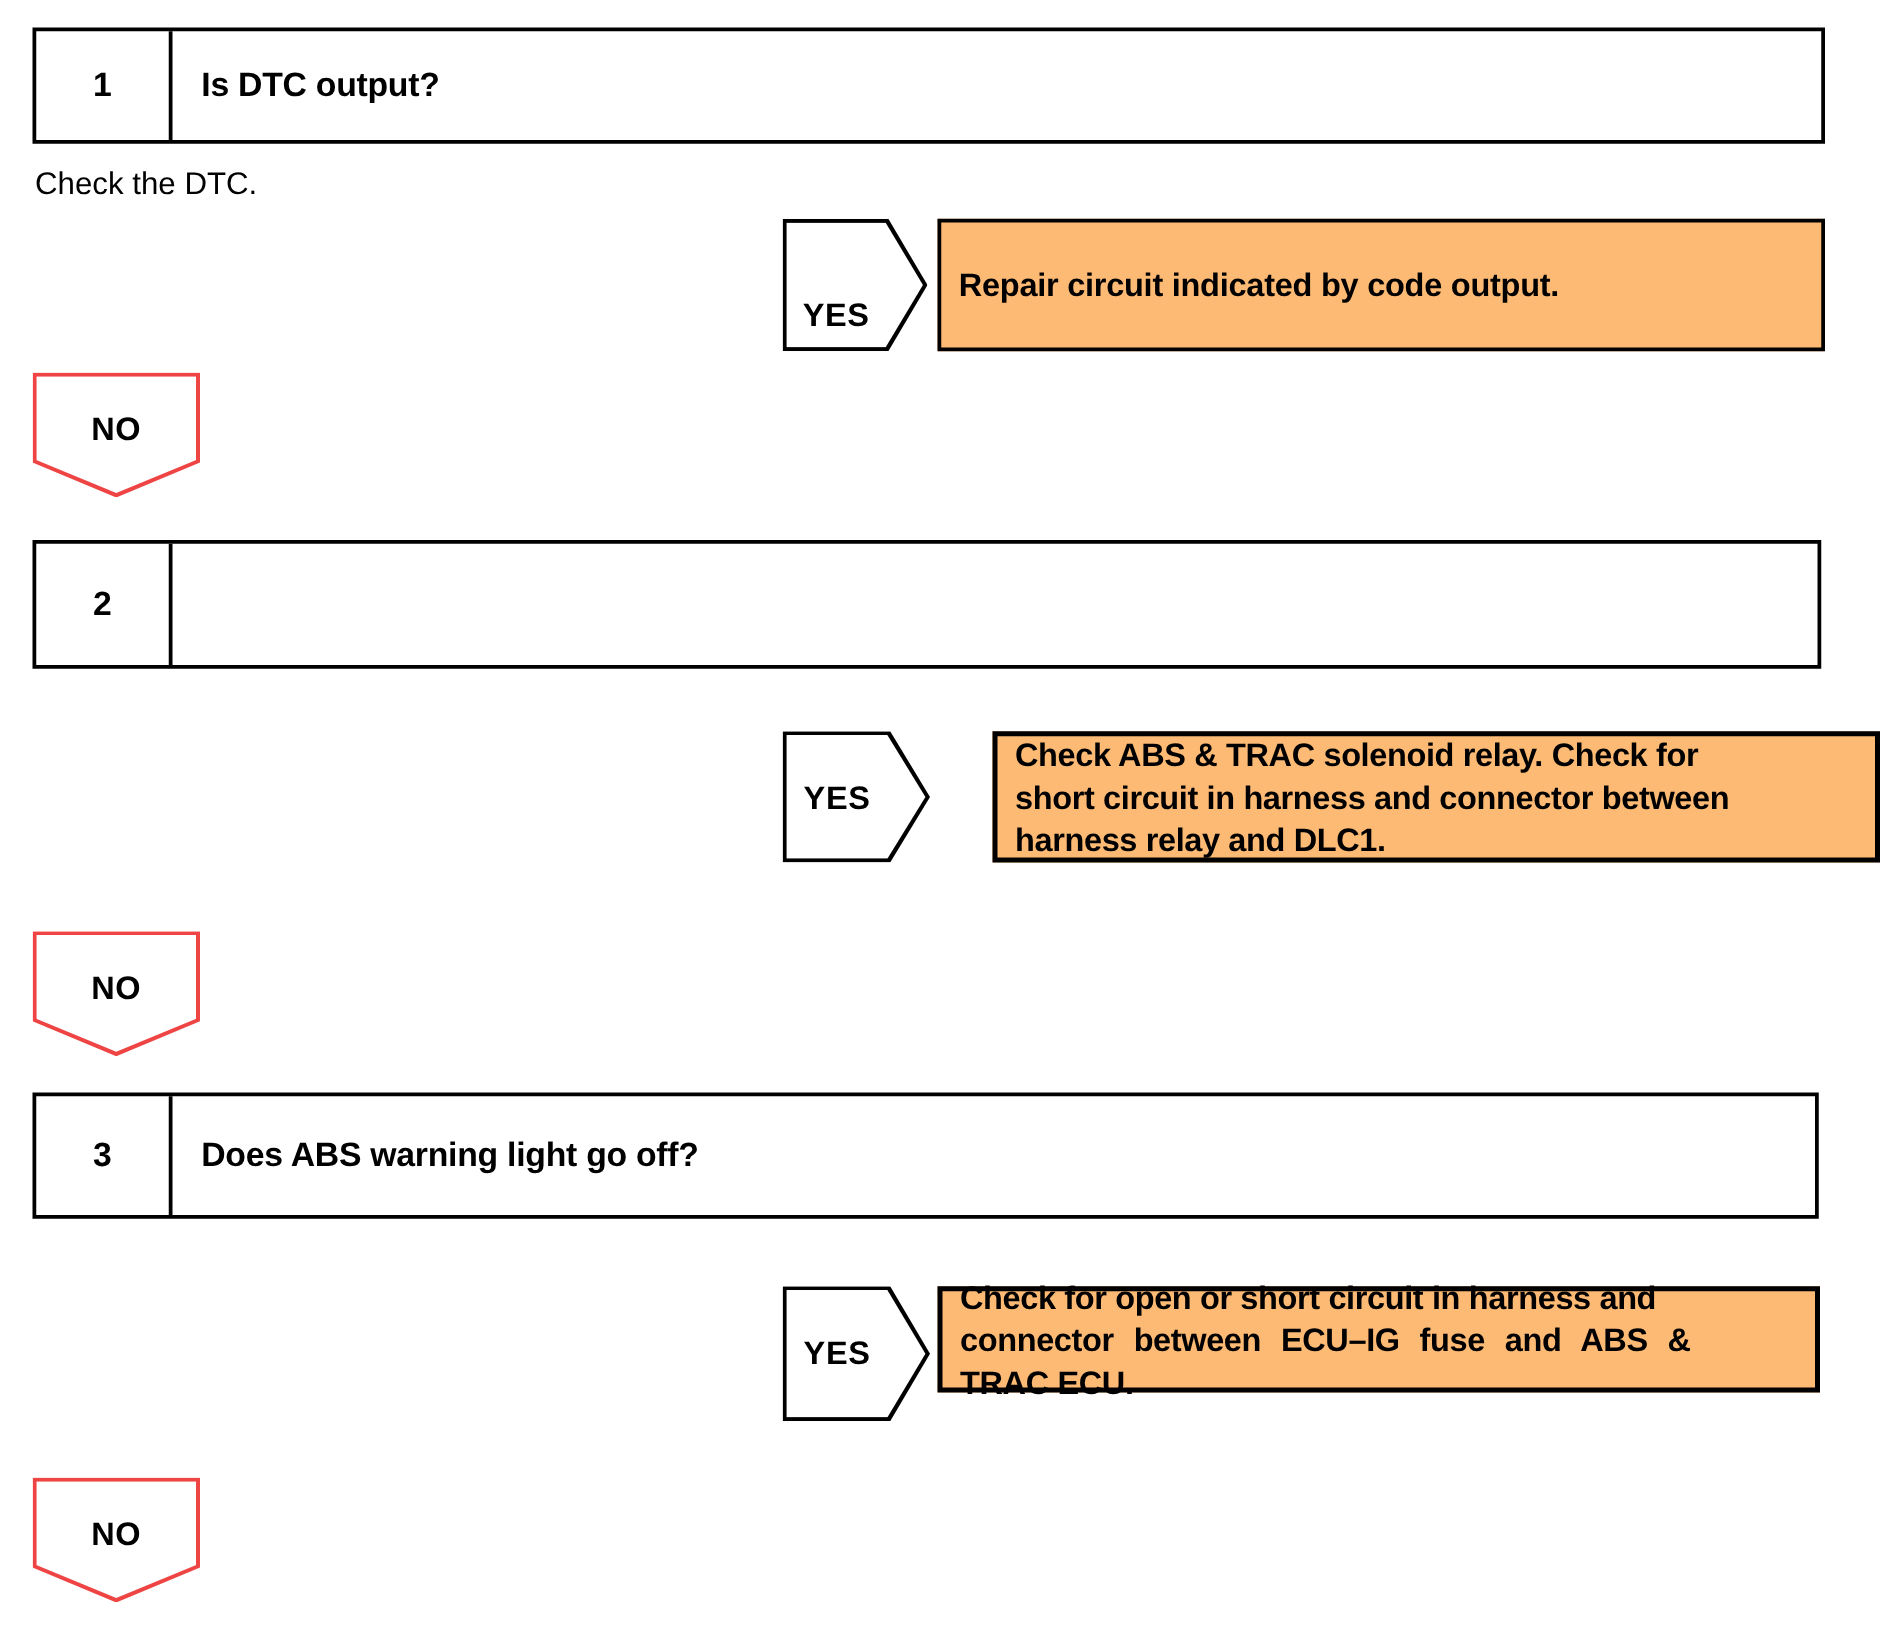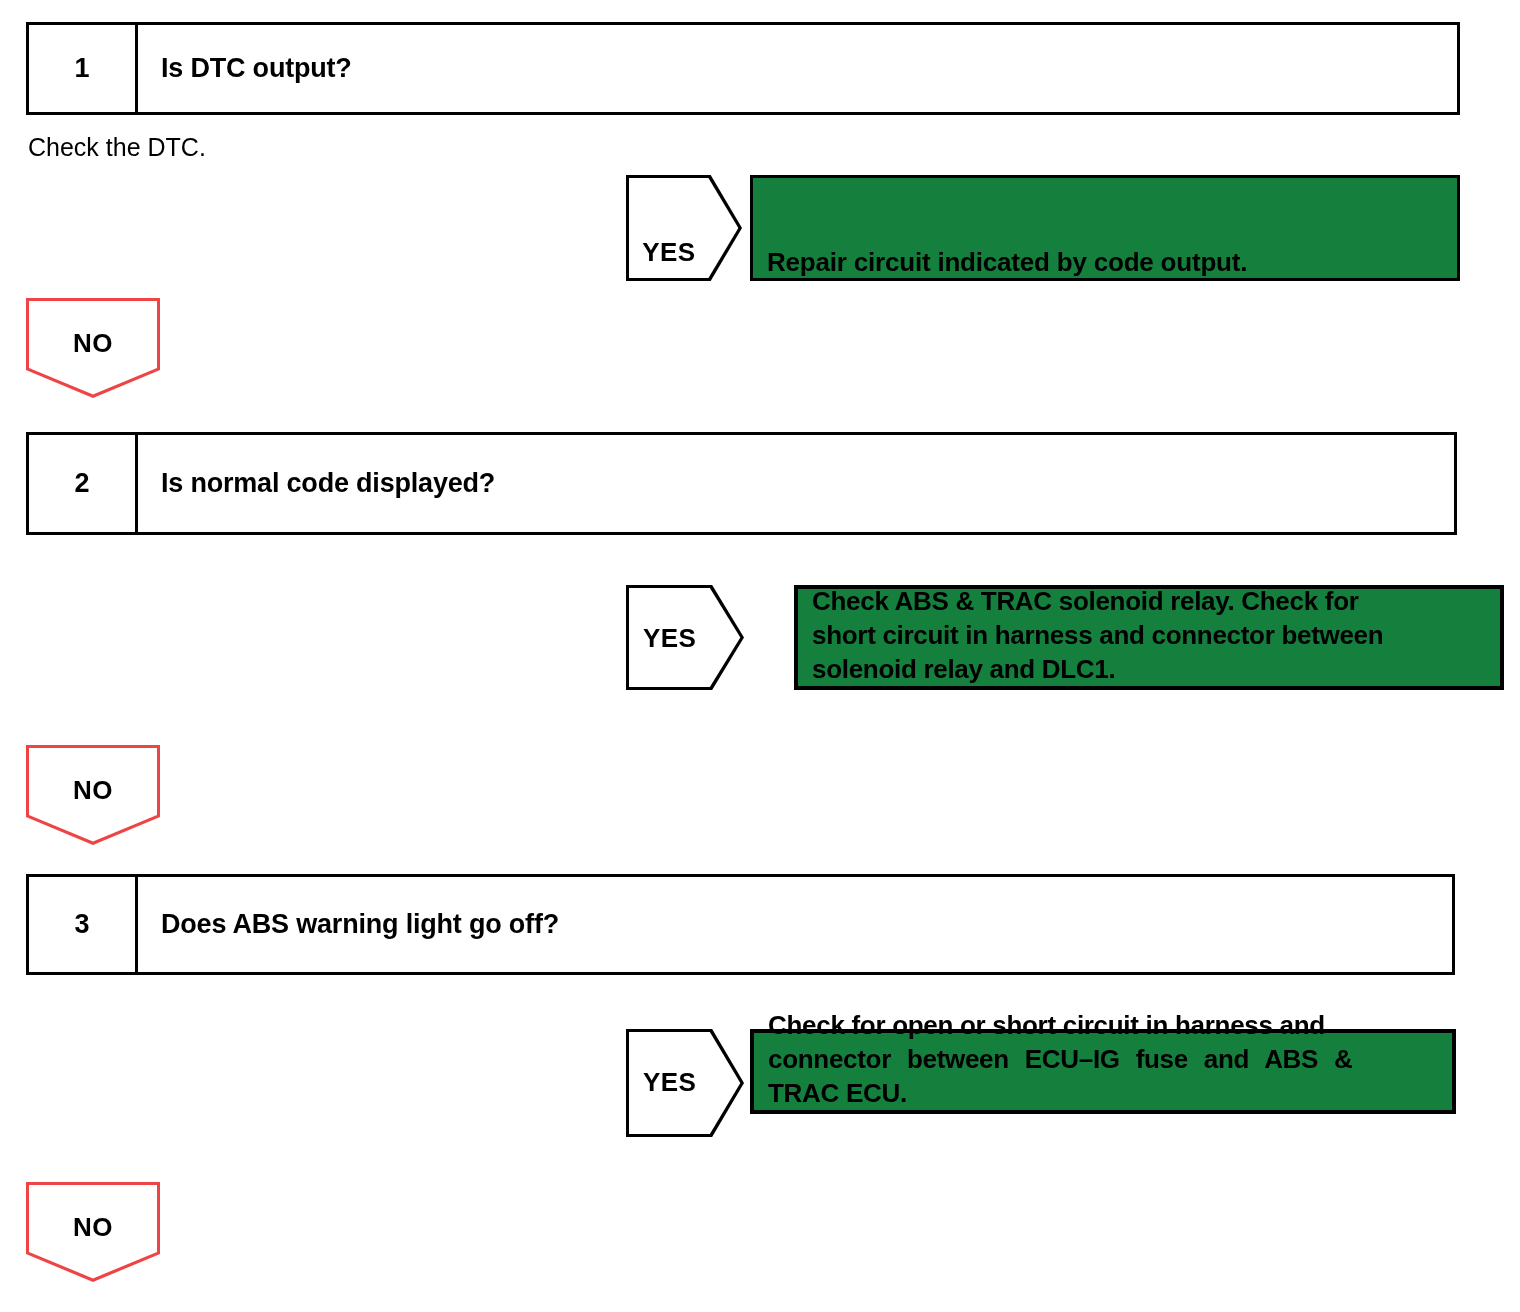--- a/index.html
+++ b/index.html
@@ -120,24 +120,24 @@
     font-weight: bold;
     font-size: 26px;
     letter-spacing: 0.5px;
   }
 
   
   .result-box {
     position: absolute;
     box-sizing: border-box;
     border: 3px solid #000;
-    background: #15803d;
+    background: #fdba74;
     display: flex;
     flex-direction: column;
-    justify-content: flex-end;
+    justify-content: center;
   }
   .result-box.thick { border-width: 4px; }
   .result-line {
     font-weight: bold;
     font-size: 26px;
     line-height: 34px;
     padding-left: 14px;
     padding-right: 6px;
     white-space: nowrap;
     letter-spacing: -0.3px;
@@ -175,32 +175,31 @@
     <div class="single">Repair circuit indicated by code output.</div>
   </div>
 
   <div class="no-arrow" style="left:26px; top:298px; width:134px; height:100px;">
     <div class="inner"></div>
     <div class="no-label">NO</div>
   </div>
 
   <div class="step-box" style="left:26px; top:432px; width:1431px; height:103px;">
     <div class="step-num">2</div>
-    <div class="step-title">Is normal code displayed?</div>
   </div>
 
   <div class="yes-arrow" style="left:626px; top:585px; width:118px; height:105px;">
     <div class="inner"></div>
     <div class="yes-label top">YES</div>
   </div>
 
   <div class="result-box thick" style="left:750px; top:585px; width:710px; height:105px;margin-left:44px;">
     <div class="result-line">Check ABS &amp; TRAC solenoid relay. Check for</div>
     <div class="result-line">short circuit in harness and connector between</div>
-    <div class="result-line">solenoid relay and DLC1.</div>
+    <div class="result-line">harness relay and DLC1.</div>
   </div>
 
   <div class="no-arrow" style="left:26px; top:745px; width:134px; height:100px;">
     <div class="inner"></div>
     <div class="no-label">NO</div>
   </div>
 
   <div class="step-box" style="left:26px; top:874px; width:1429px; height:101px;">
     <div class="step-num">3</div>
     <div class="step-title">Does ABS warning light go off?</div>

